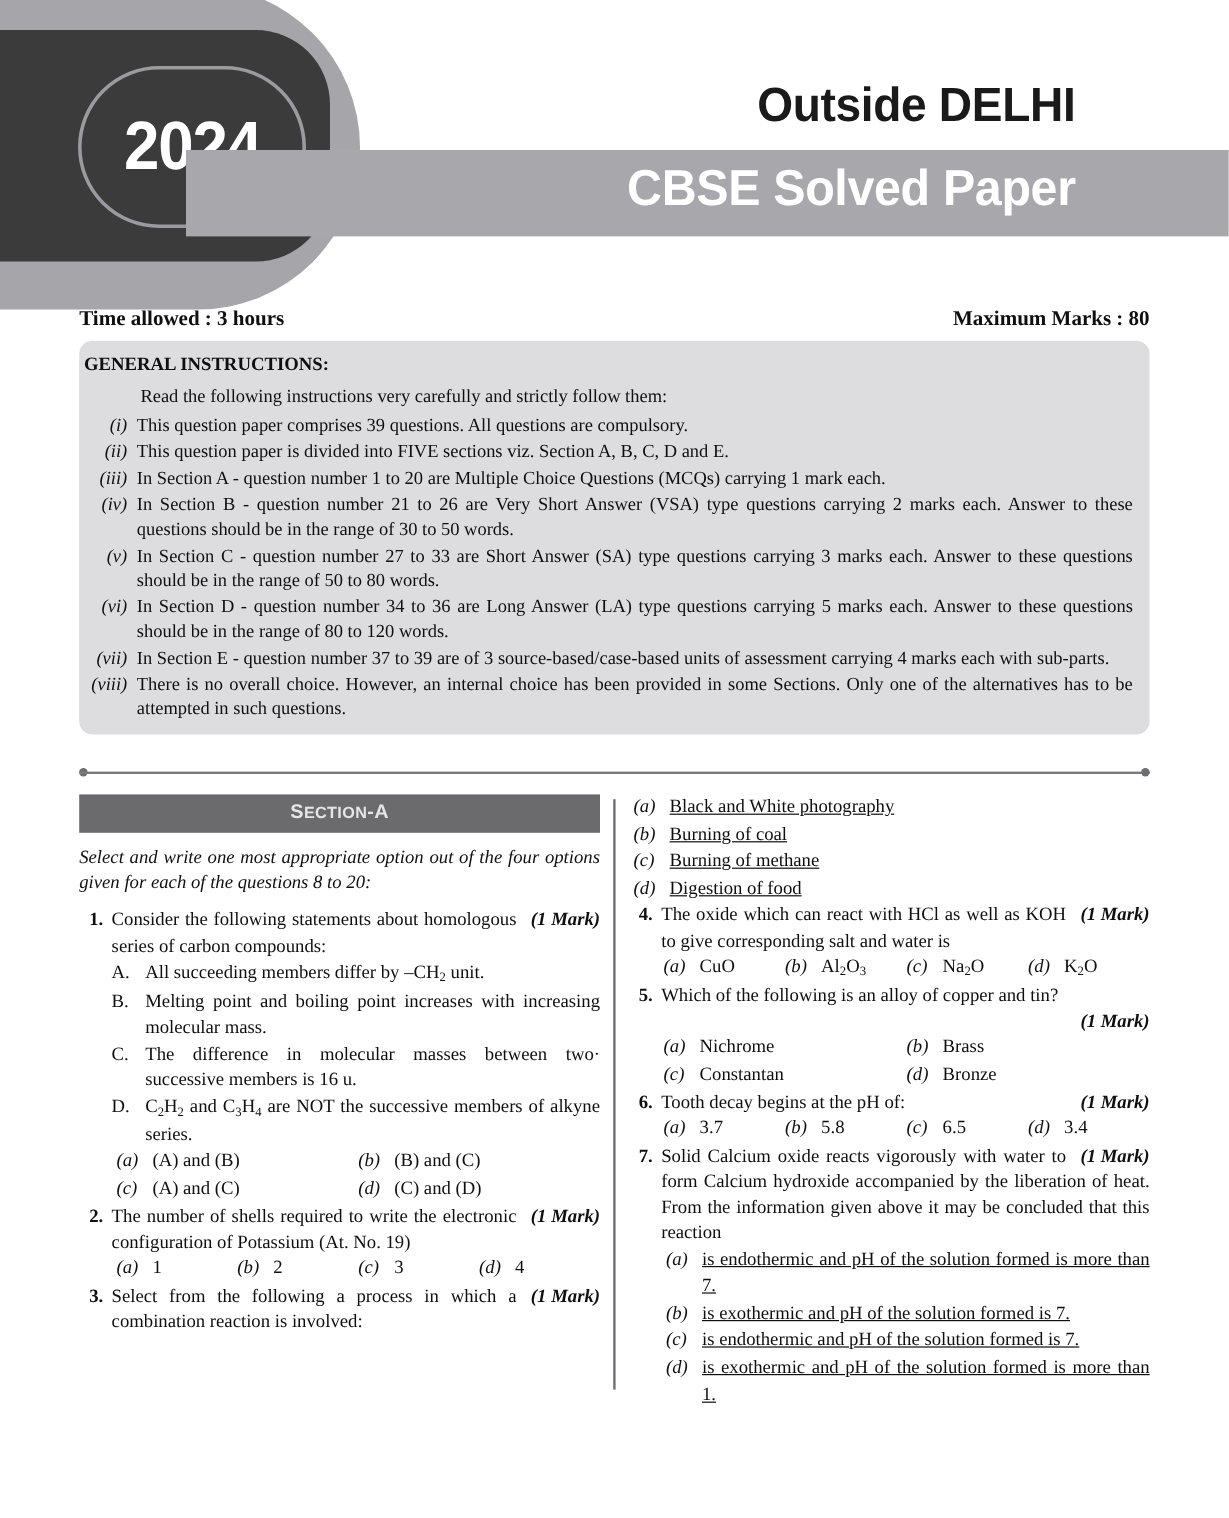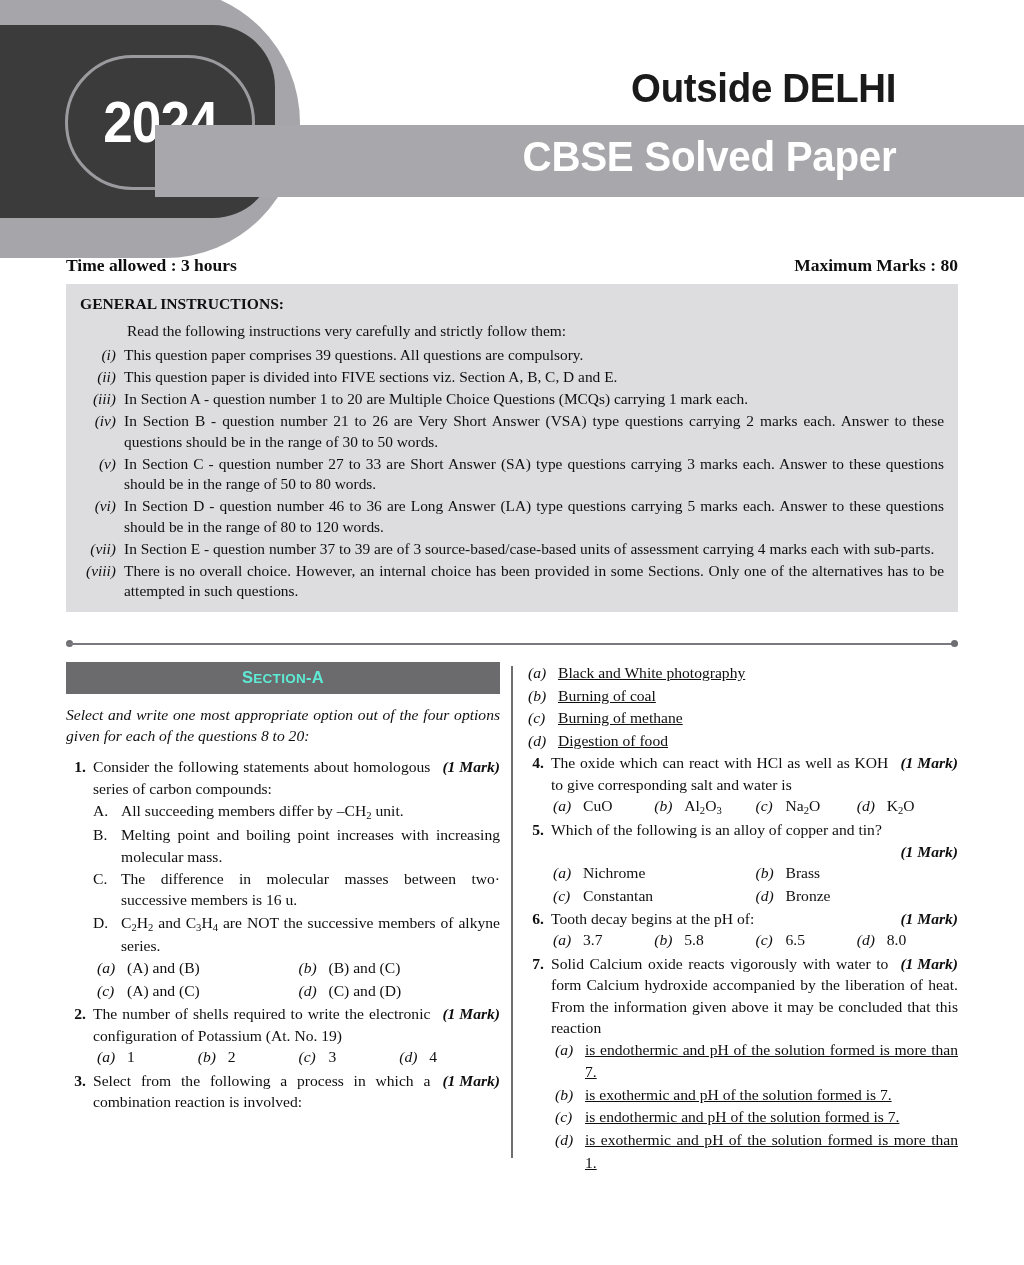--- a/index.html
+++ b/index.html
@@ -109,23 +109,24 @@
   }
 
   
   .instr-box {
     position: absolute;
     left: 66px;
     top: 284px;
     width: 892px;
     background: #dddddf;
     box-sizing: border-box;
-    padding: 10px 14px 9px 14px;
+    padding: 10px 14px 9px 4px;
     font-size: 15.4px;
     line-height: 1.33;
+    border-radius: 11px;
   }
   .instr-title {
     font-weight: bold;
     font-size: 15.6px;
     margin-bottom: 6px;
   }
   .instr-lead {
     margin-bottom: 4px;
     padding-left: 7px;
     margin-left: 40px;
@@ -191,21 +192,21 @@
     position: absolute;
     left: 11px;
     top: 4px;
     width: 1.6px;
     height: 492px;
     background: #6f6f73;
   }
 
   .section-banner {
     background: #6b6b6d;
-    color: #5eead4;
+    color: #e5e5e5;
     text-align: center;
     padding: 6px 0 7px 0;
     font-family: "Liberation Sans", sans-serif;
     font-weight: bold;
     font-size: 16.5px;
     letter-spacing: 0.3px;
   }
   .section-banner .sc-small { font-size: 13.5px; }
 
   .col-intro {
@@ -335,21 +336,21 @@
       <li>
         <span class="instr-num">(iv)</span>
         <span class="instr-text">In Section <b>B</b> - question number <b>21</b> to <b>26</b> are Very Short Answer (VSA) type questions carrying <b>2</b> marks each. Answer to these questions should be in the range of <b>30</b> to <b>50</b> words.</span>
       </li>
       <li>
         <span class="instr-num">(v)</span>
         <span class="instr-text">In Section <b>C</b> - question number <b>27</b> to <b>33</b> are Short Answer (SA) type questions carrying <b>3</b> marks each. Answer to these questions should be in the range of <b>50</b> to <b>80</b> words.</span>
       </li>
       <li>
         <span class="instr-num">(vi)</span>
-        <span class="instr-text">In Section <b>D</b> - question number <b>46</b> to <b>36</b> are Long Answer (LA) type questions carrying <b>5</b> marks each. Answer to these questions should be in the range of <b>80</b> to <b>120</b> words.</span>
+        <span class="instr-text">In Section <b>D</b> - question number <b>34</b> to <b>36</b> are Long Answer (LA) type questions carrying <b>5</b> marks each. Answer to these questions should be in the range of <b>80</b> to <b>120</b> words.</span>
       </li>
       <li>
         <span class="instr-num">(vii)</span>
         <span class="instr-text">In Section <b>E</b> - question number <b>37</b> to <b>39</b> are of 3 source-based/case-based units of assessment carrying <b>4</b> marks each with sub-parts.</span>
       </li>
       <li>
         <span class="instr-num">(viii)</span>
         <span class="instr-text">There is no overall choice. However, an internal choice has been provided in some Sections. Only one of the alternatives has to be attempted in such questions.</span>
       </li>
     </ul>
@@ -536,21 +537,21 @@
             <div class="opt">
               <span class="ol">(b)</span>
               <span class="">5.8</span>
             </div>
             <div class="opt">
               <span class="ol">(c)</span>
               <span class="">6.5</span>
             </div>
             <div class="opt">
               <span class="ol">(d)</span>
-              <span class="">8.0</span>
+              <span class="">3.4</span>
             </div>
           </div>
       </div>
     </div>
 
     <div class="q">
       <div class="q-num">7.</div>
       <div class="q-body">
         <div class="q-text"><span class="mark">(1 Mark)</span><span>Solid Calcium oxide reacts vigorously with water to form Calcium hydroxide accompanied by the liberation of heat. From the information given above it may be concluded that this reaction</span></div>
         <div class="opts-stack indent-opts-r" id="q7-opts">

